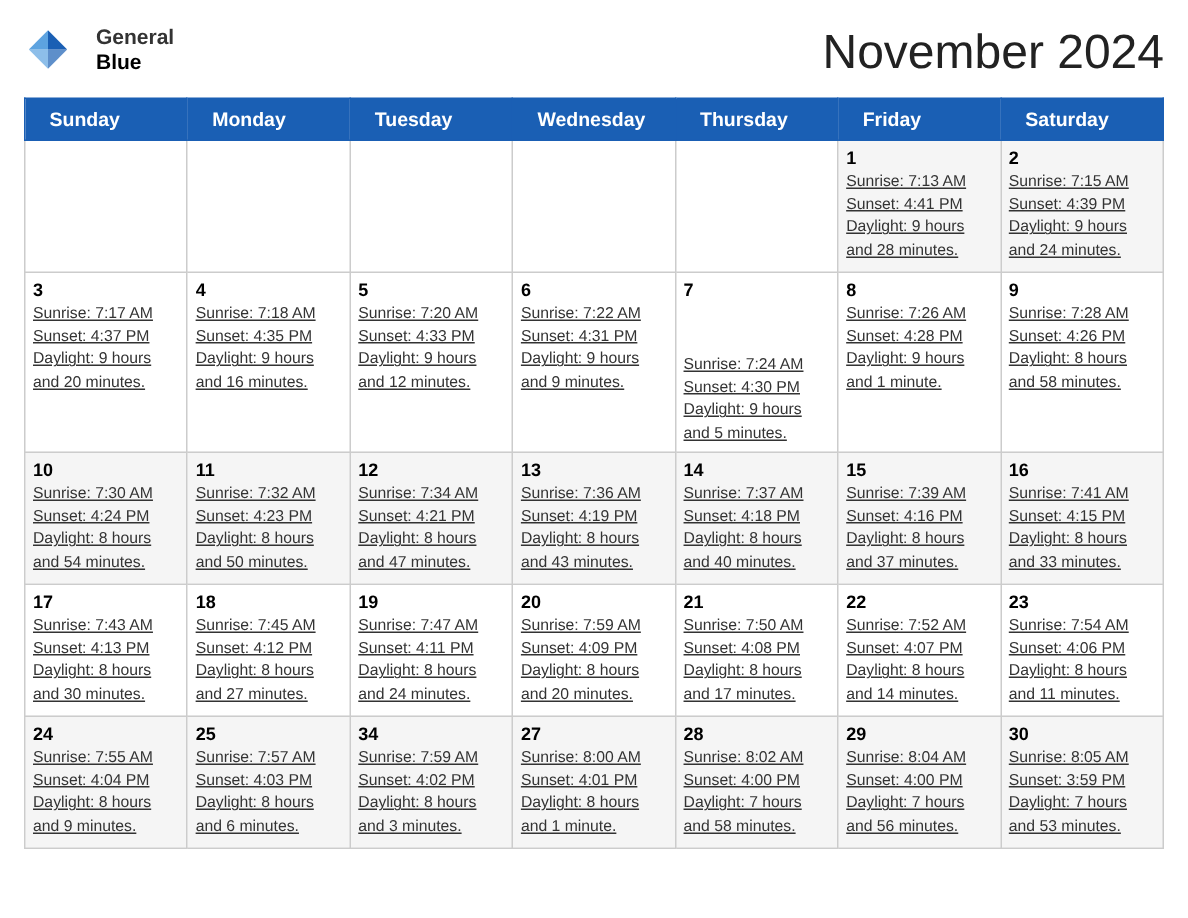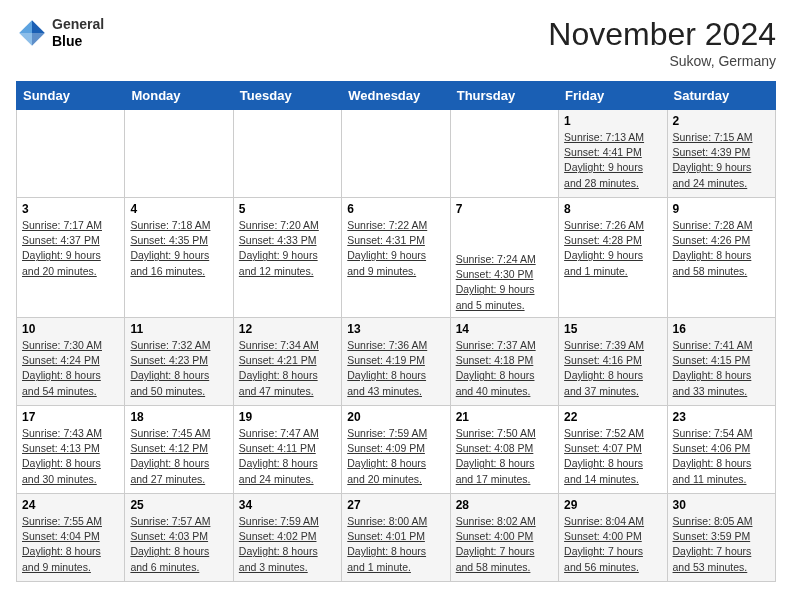--- a/index.html
+++ b/index.html
@@ -12,21 +12,21 @@
     }
     .header {
       display: flex;
       justify-content: space-between;
       align-items: flex-start;
       margin-bottom: 12px;
     }
     .logo {
       display: flex;
       align-items: center;
-      gap: 4px;
+      gap: 16px;
     }
     .logo-text {
       display: flex;
       flex-direction: column;
       font-size: 14px;
       font-weight: bold;
       line-height: 1.2;
     }
     .logo-text .general { color: #333; }
     .logo-text .blue { color: #000000; }
@@ -47,21 +47,21 @@
       color: #444;
     }
     .calendar {
       width: 100%;
       border-collapse: collapse;
       font-size: 11px;
     }
     .calendar thead th {
       background: #1a5fb4;
       color: #fff;
-      padding: 6px 6px;
+      padding: 6px 16px;
       text-align: left;
       font-size: 13px;
       font-weight: 600;
       border: 1px solid #1a5fb4;
     }
     .calendar tbody td {
       border: 1px solid #ccc;
       vertical-align: top;
       padding: 4px 5px;
       width: 108px;
@@ -100,21 +100,20 @@
       <polygon points="4,20 20,36 20,20" fill="#5da3e0" opacity="0.7"></polygon>
       <polygon points="36,20 20,36 20,20" fill="#1a5fb4" opacity="0.7"></polygon>
     </svg>
     <div class="logo-text">
       <span class="general">General</span>
       <span class="blue">Blue</span>
     </div>
   </div>
   <div class="title-block">
     <div class="month-title">November 2024</div>
-    <div class="location">Sukow, Germany</div>
   </div>
 </div>
 
 <table class="calendar">
   <thead>
     <tr>
     <th>Sunday</th>
         <th>Monday</th>
         <th>Tuesday</th>
         <th>Wednesday</th>

